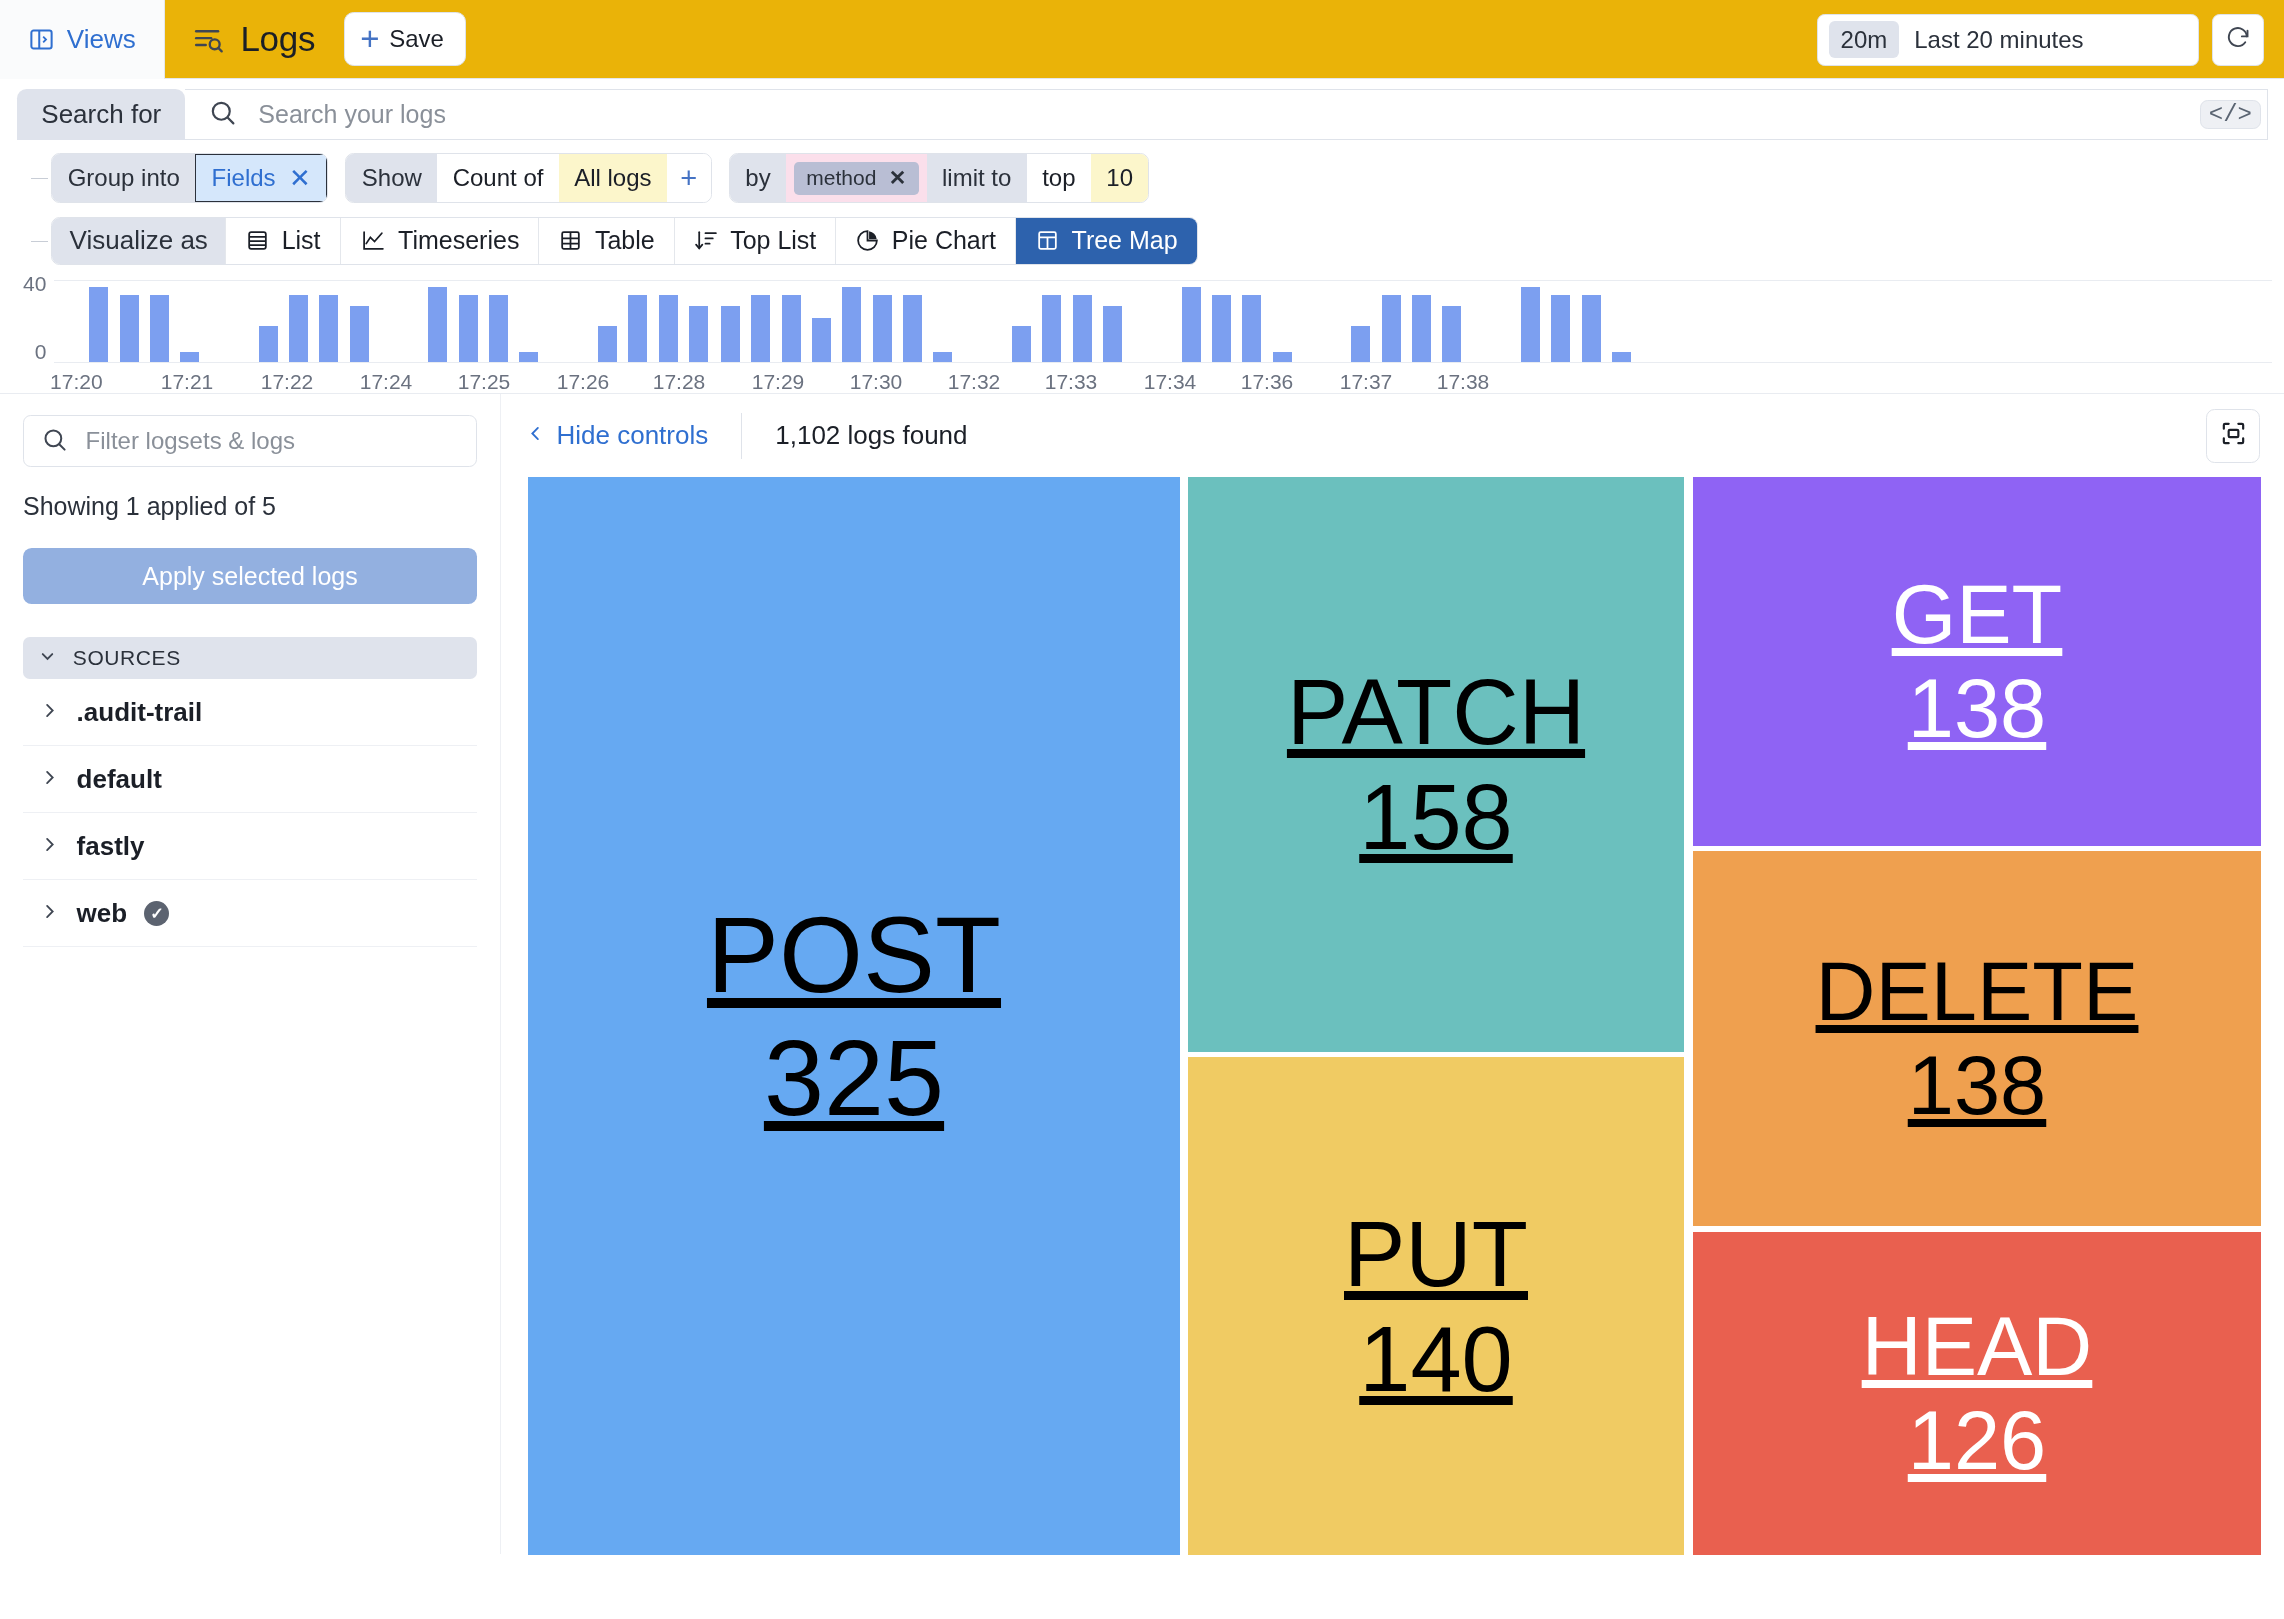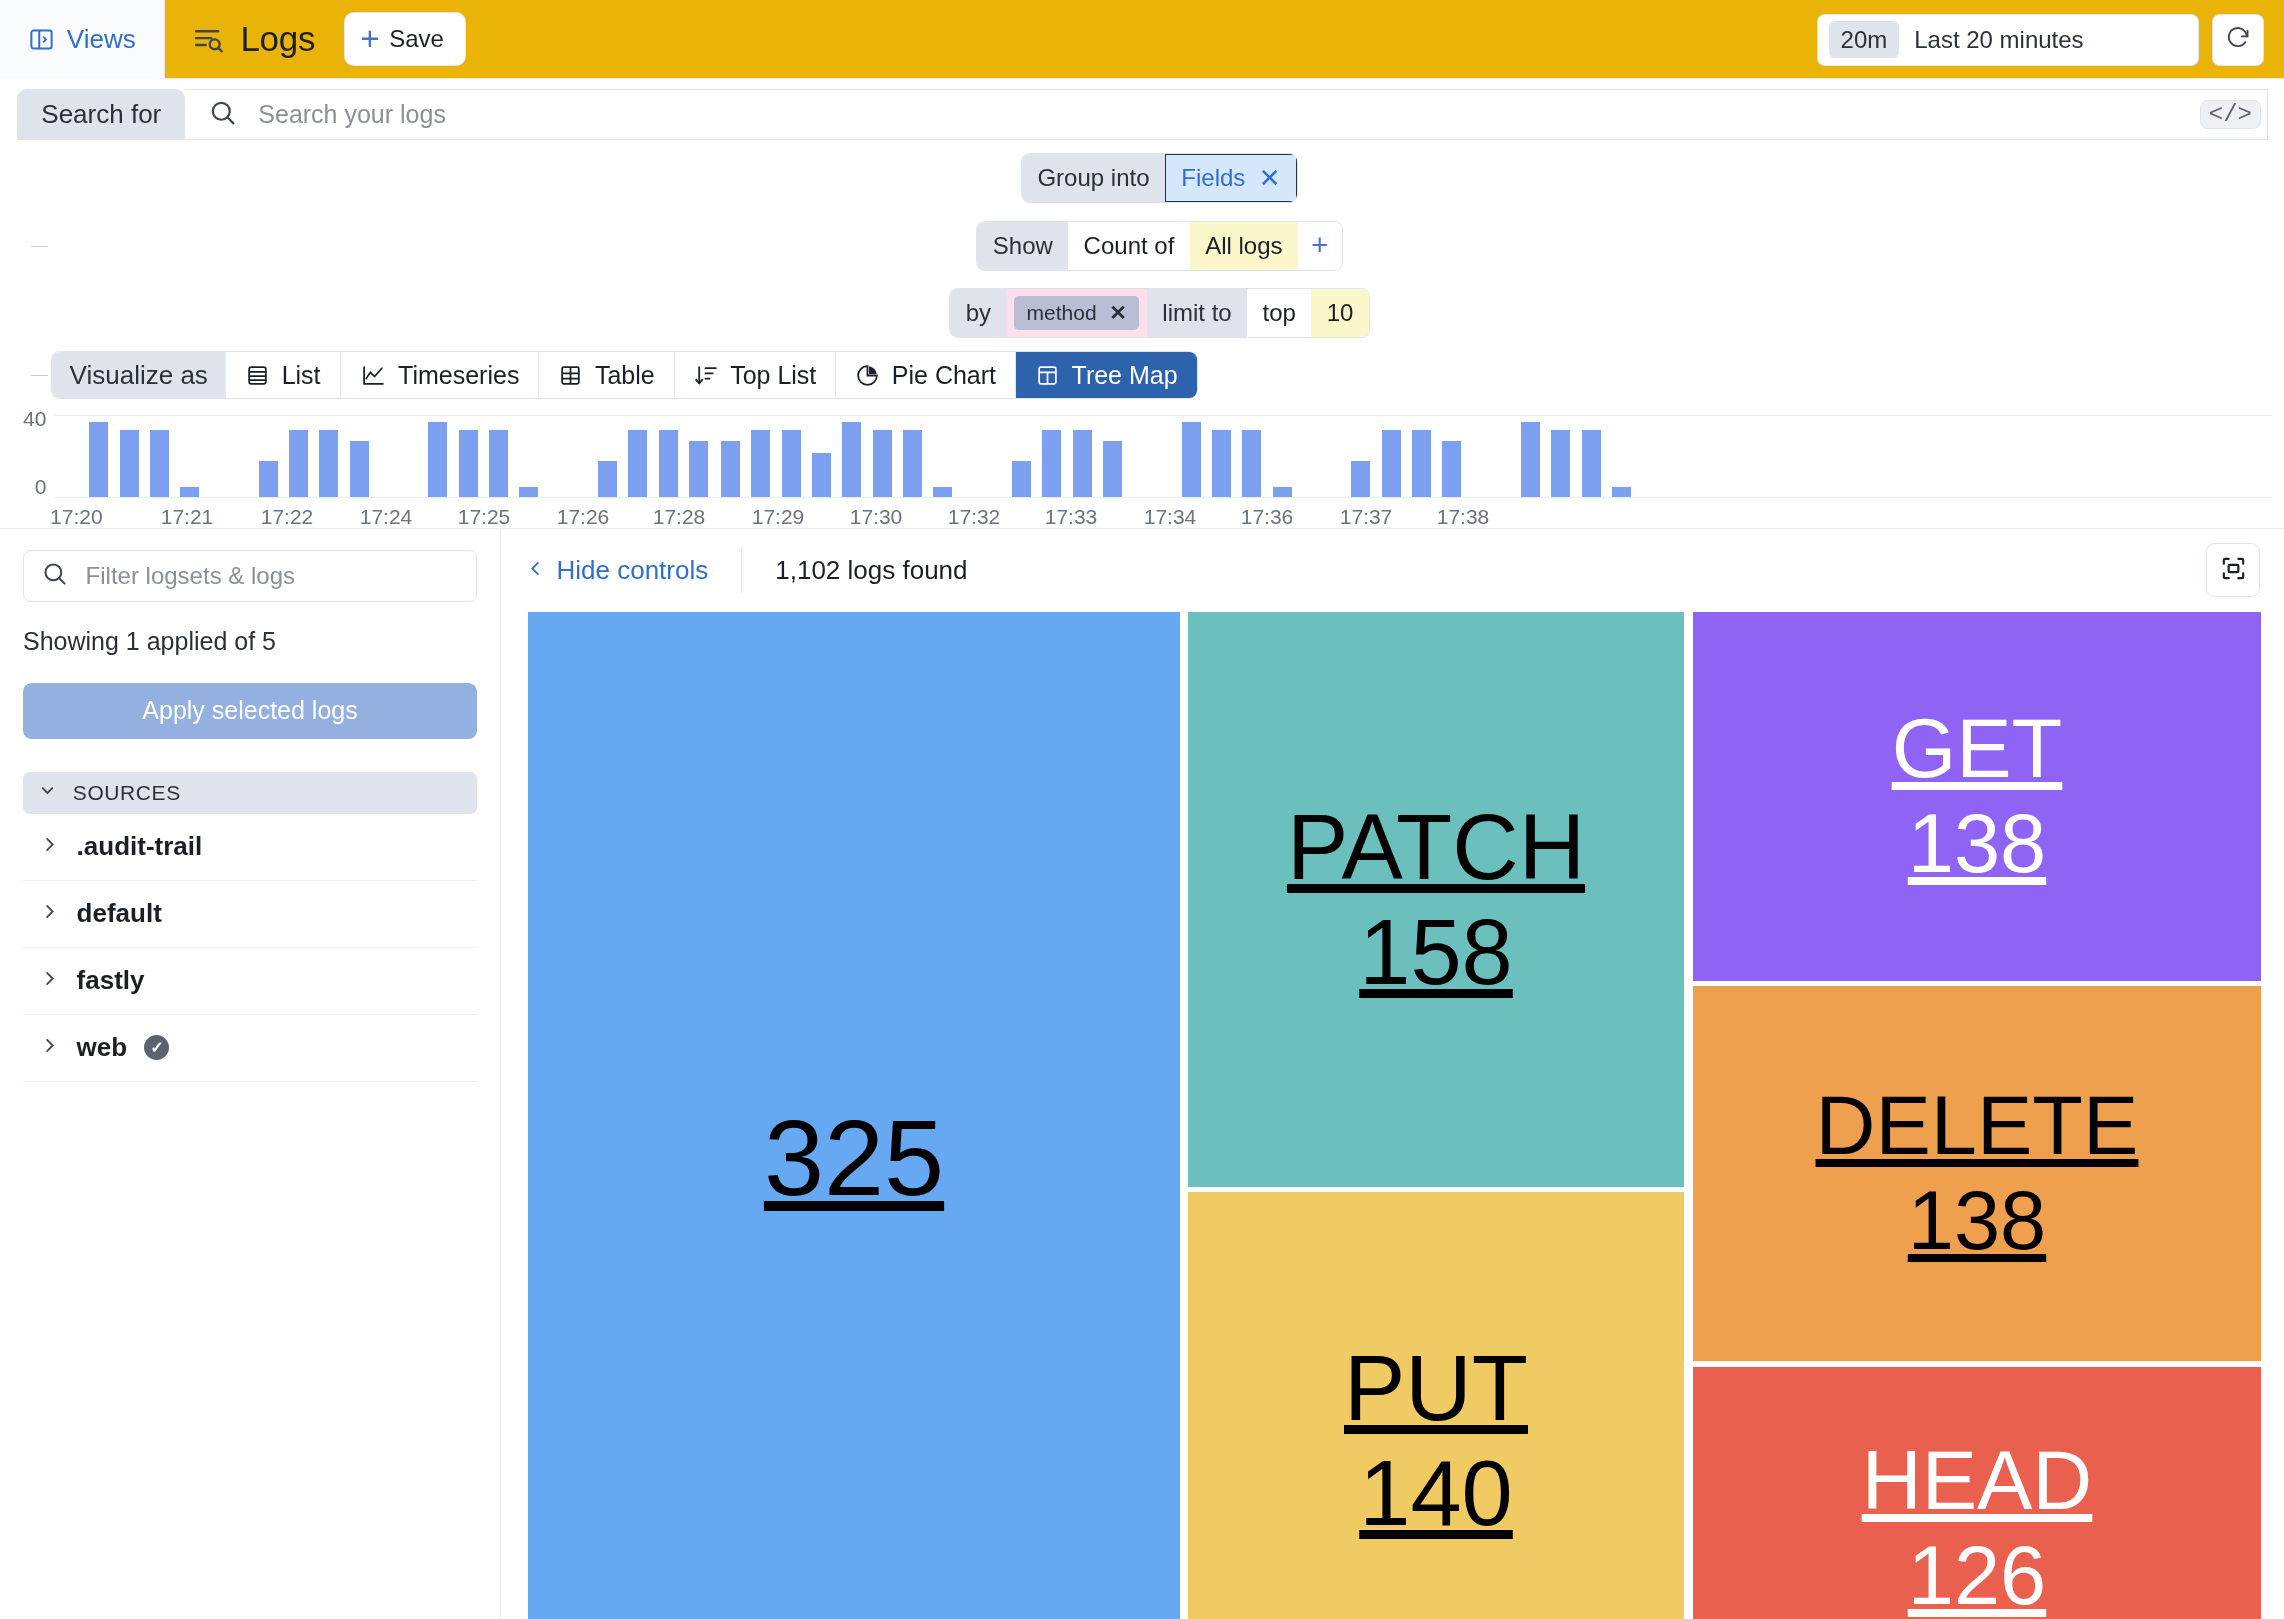--- a/index.html
+++ b/index.html
@@ -133,21 +133,21 @@
     border: 1px solid #dfe3ea;
     border-radius: 7.7px;
     display: flex; align-items: center; justify-content: center;
     font-size: 24px; color: #5a6472;
     cursor: pointer;
     font-family: "Liberation Mono", monospace;
   }
 
   
   .qb-wrap { padding: 13.4px 17.3px 0 17.3px; position: relative; }
-  .qb-row { display: flex; align-items: center; gap: 17.3px; padding-left: 34px; position: relative; flex-direction: column; }
+  .qb-row { display: flex; align-items: center; gap: 17.3px; padding-left: 34px; position: relative; }
   .qb-row::before {
     content: "";
     position: absolute;
     left: 13.4px; top: 50%;
     width: 17.3px; height: 1px;
     background: #c8cdd6;
   }
   .pill-group {
     display: flex;
     align-items: stretch;
@@ -698,20 +698,21 @@
             <path d="M20 16 V19 A1 1 0 0 1 19 20 H16"></path>
             <path d="M8 20 H5 A1 1 0 0 1 4 19 V16"></path>
             <rect x="8" y="9" width="8" height="6" rx="1"></rect>
           </svg>
         </span>
       </div>
     </div>
 
     <div class="treemap" id="treemap">
         <div class="tile" style="left: 0px; top: 0px; width: 652px; height: 1078px; background: rgb(102, 169, 242); color: rgb(0, 0, 0);">
+          <div class="t-label" style="font-size: 108px;">POST</div>
           <div class="t-value" style="font-size: 108px; margin-top: 15px;">325</div>
         </div>
         <div class="tile" style="left: 660px; top: 0px; width: 496px; height: 575px; background: rgb(107, 192, 190); color: rgb(0, 0, 0);">
           <div class="t-label" style="font-size: 92px;">PATCH</div>
           <div class="t-value" style="font-size: 92px; margin-top: 13px;">158</div>
         </div>
         <div class="tile" style="left: 660px; top: 580px; width: 496px; height: 498px; background: rgb(240, 203, 99); color: rgb(0, 0, 0);">
           <div class="t-label" style="font-size: 92px;">PUT</div>
           <div class="t-value" style="font-size: 92px; margin-top: 13px;">140</div>
         </div>

